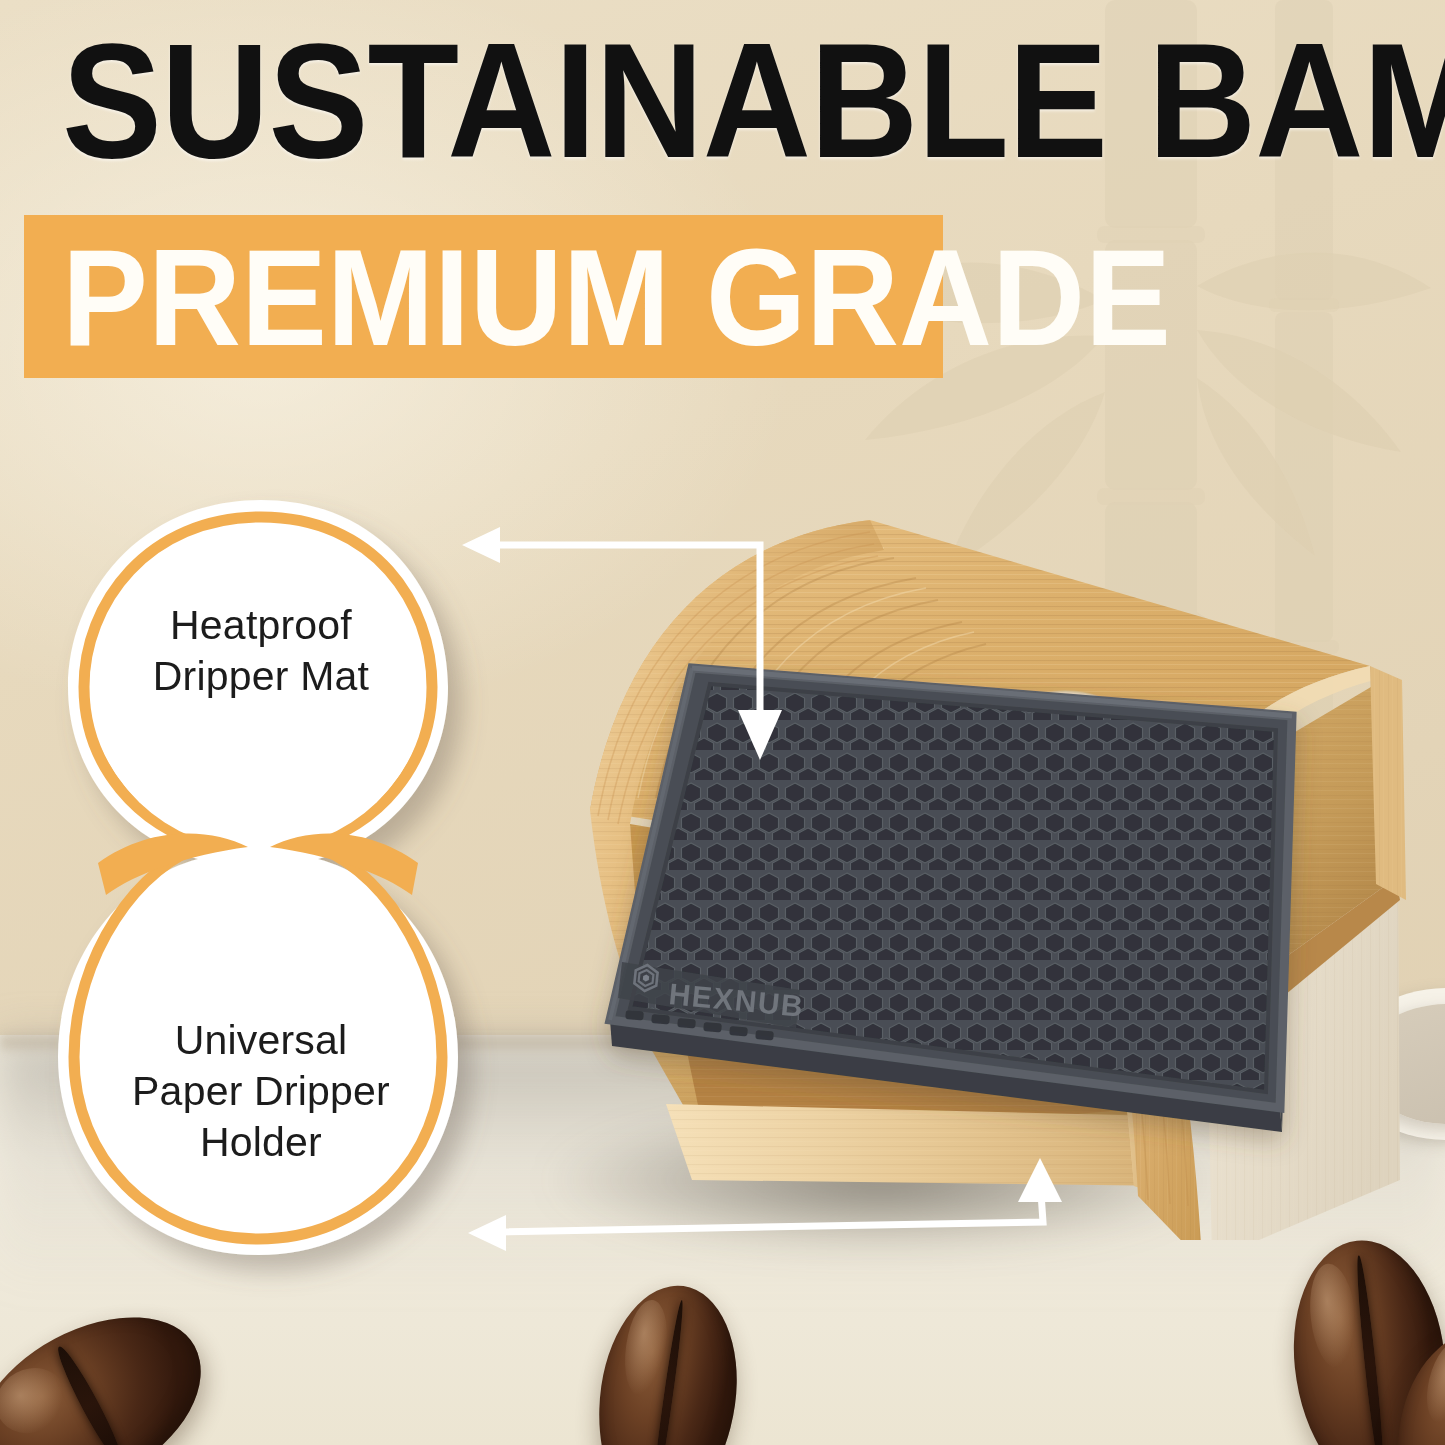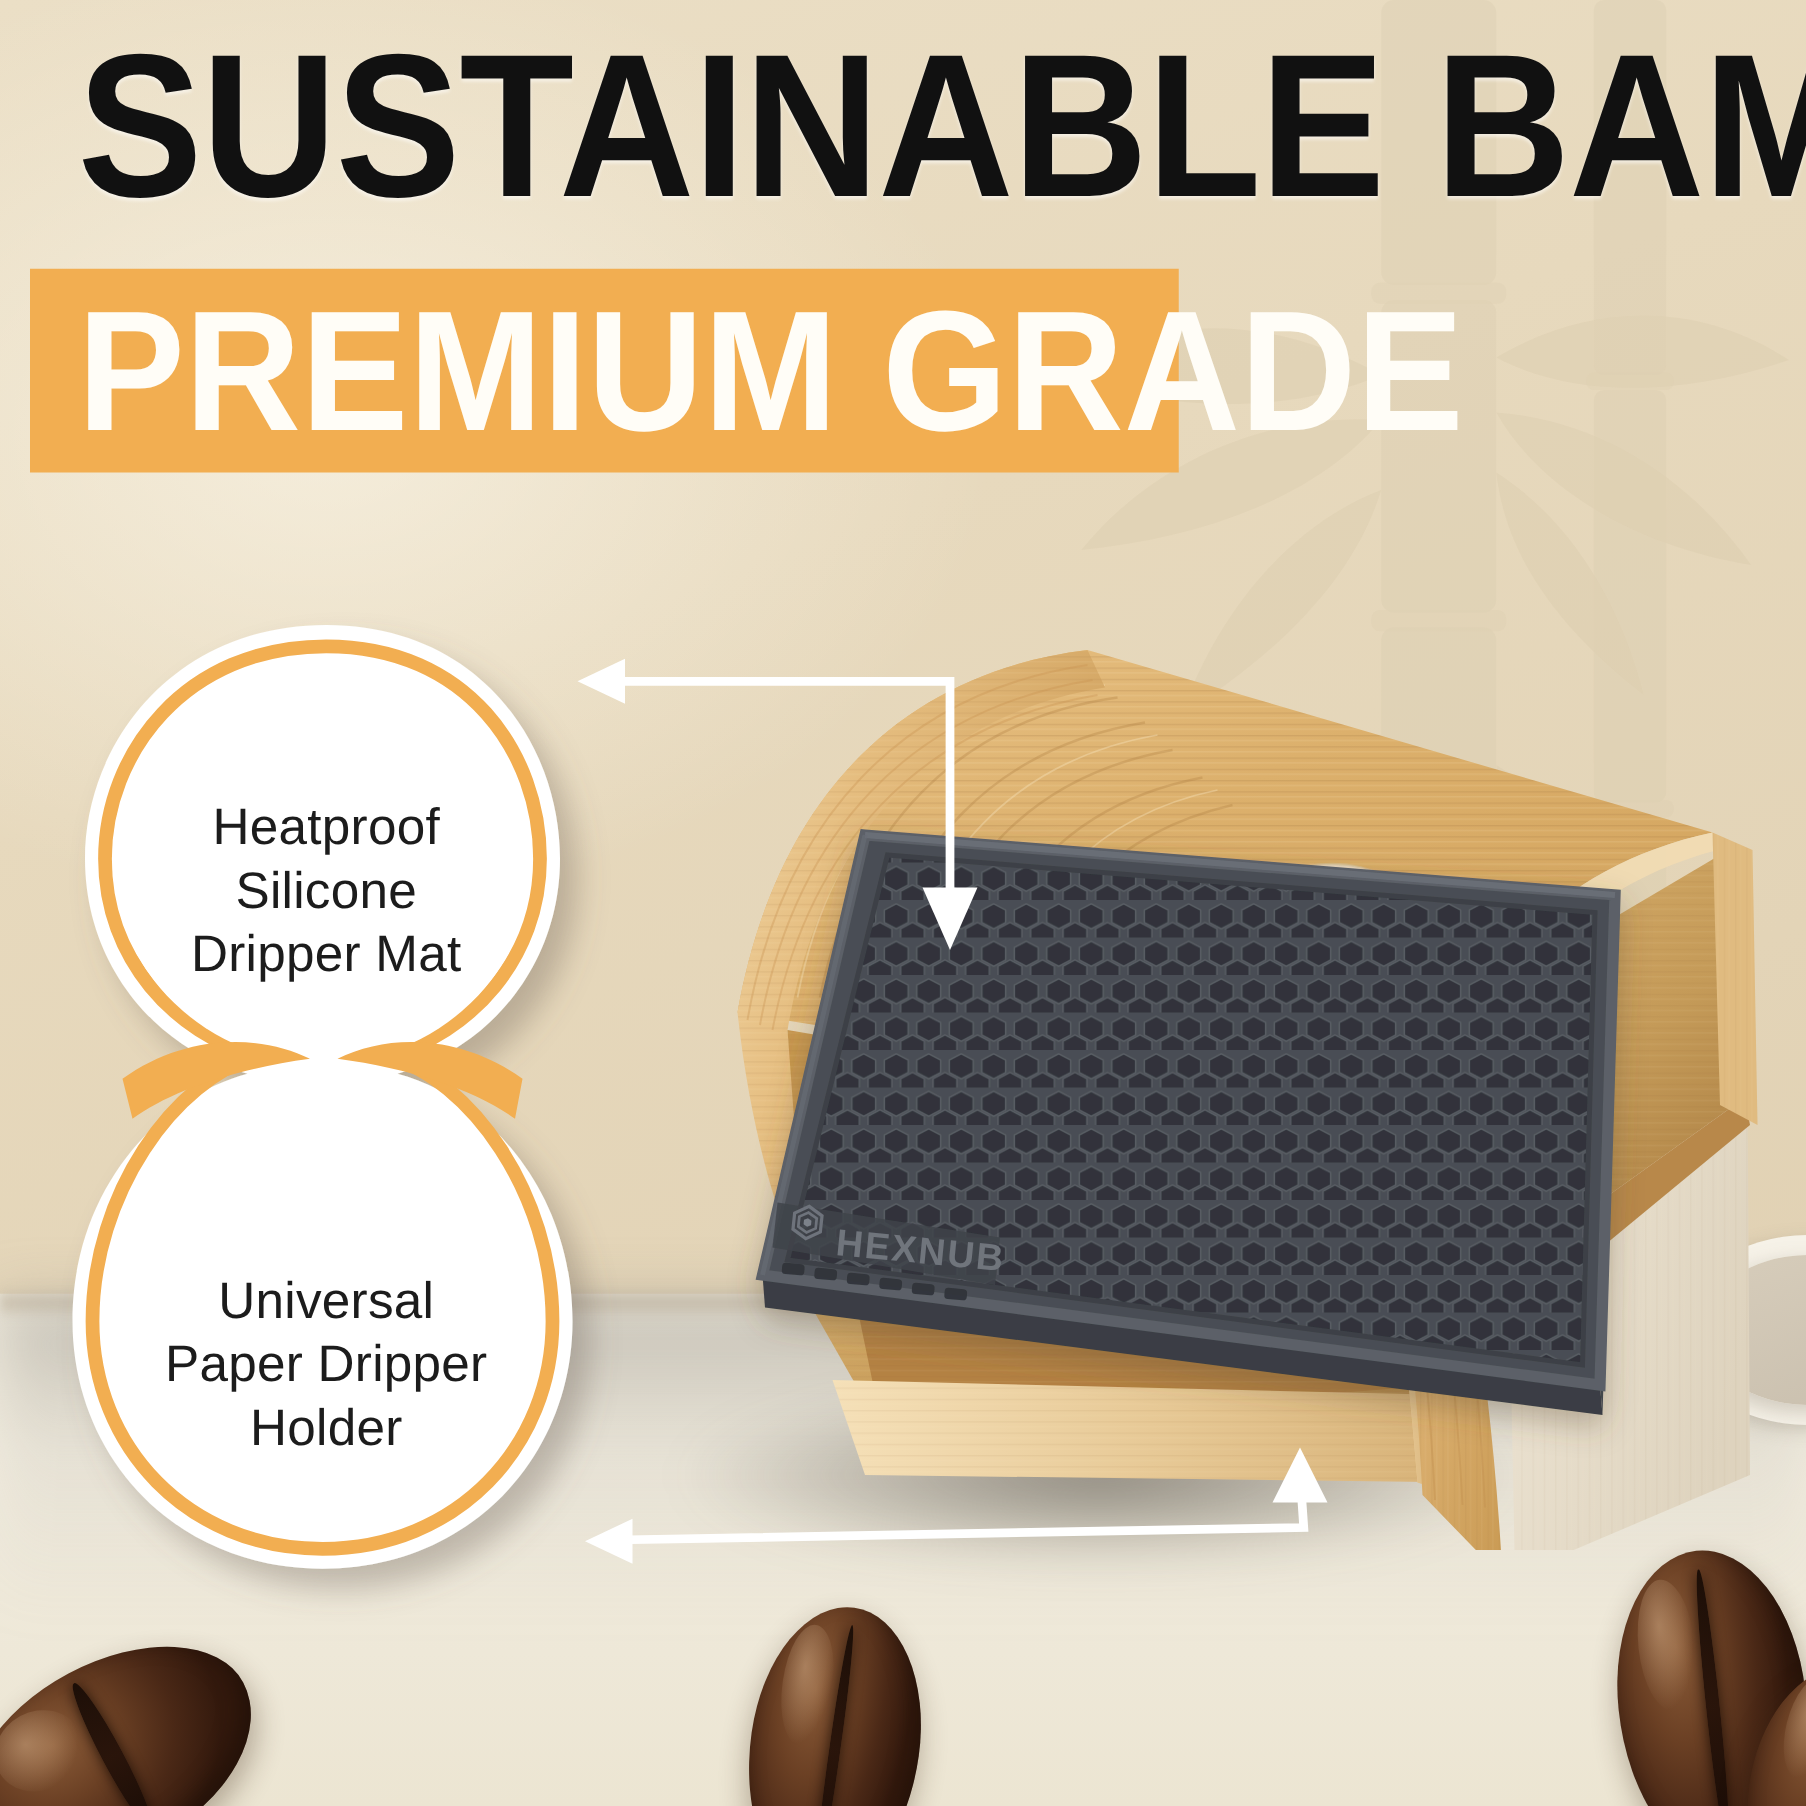--- a/index.html
+++ b/index.html
@@ -104,21 +104,21 @@
     position: absolute;
     width: 330px;
     text-align: center;
     color: #1c1c1c;
     font-family: "Liberation Sans", sans-serif;
     font-weight: 400;
     font-size: 41px;
     line-height: 51px;
     letter-spacing: .2px;
   }
-  #callout-text-1 { left: 78px; top: 145px; margin-top: 36px; }
+  #callout-text-1 { left: 78px; top: 145px; }
   #callout-text-2 { left: 78px; top: 560px; }
 
   
   .product {
     position: absolute; left: 470px; top: 480px;
     width: 960px; height: 760px;
   }
 
   
   .arrows {
@@ -486,21 +486,20 @@
         <path d="M80,408 C 130,372 190,372 230,392 C 170,400 118,418 88,440 Z"></path>
         <path d="M400,408 C 350,372 292,372 252,392 C 312,400 364,418 394,440 Z"></path>
       </g>
       <g fill="#ffffff">
         <path d="M96,424 C 142,392 196,390 236,404 C 186,412 136,428 104,450 Z" opacity="0"></path>
       </g>
     </svg>
 
     <div class="callout-text" id="callout-text-1">
       <div>Heatproof</div>
-      <div>Silicone</div>
       <div>Dripper Mat</div>
     </div>
 
     <div class="callout-text" id="callout-text-2">
       <div>Universal</div>
       <div>Paper Dripper</div>
       <div>Holder</div>
     </div>
   </div>
 

